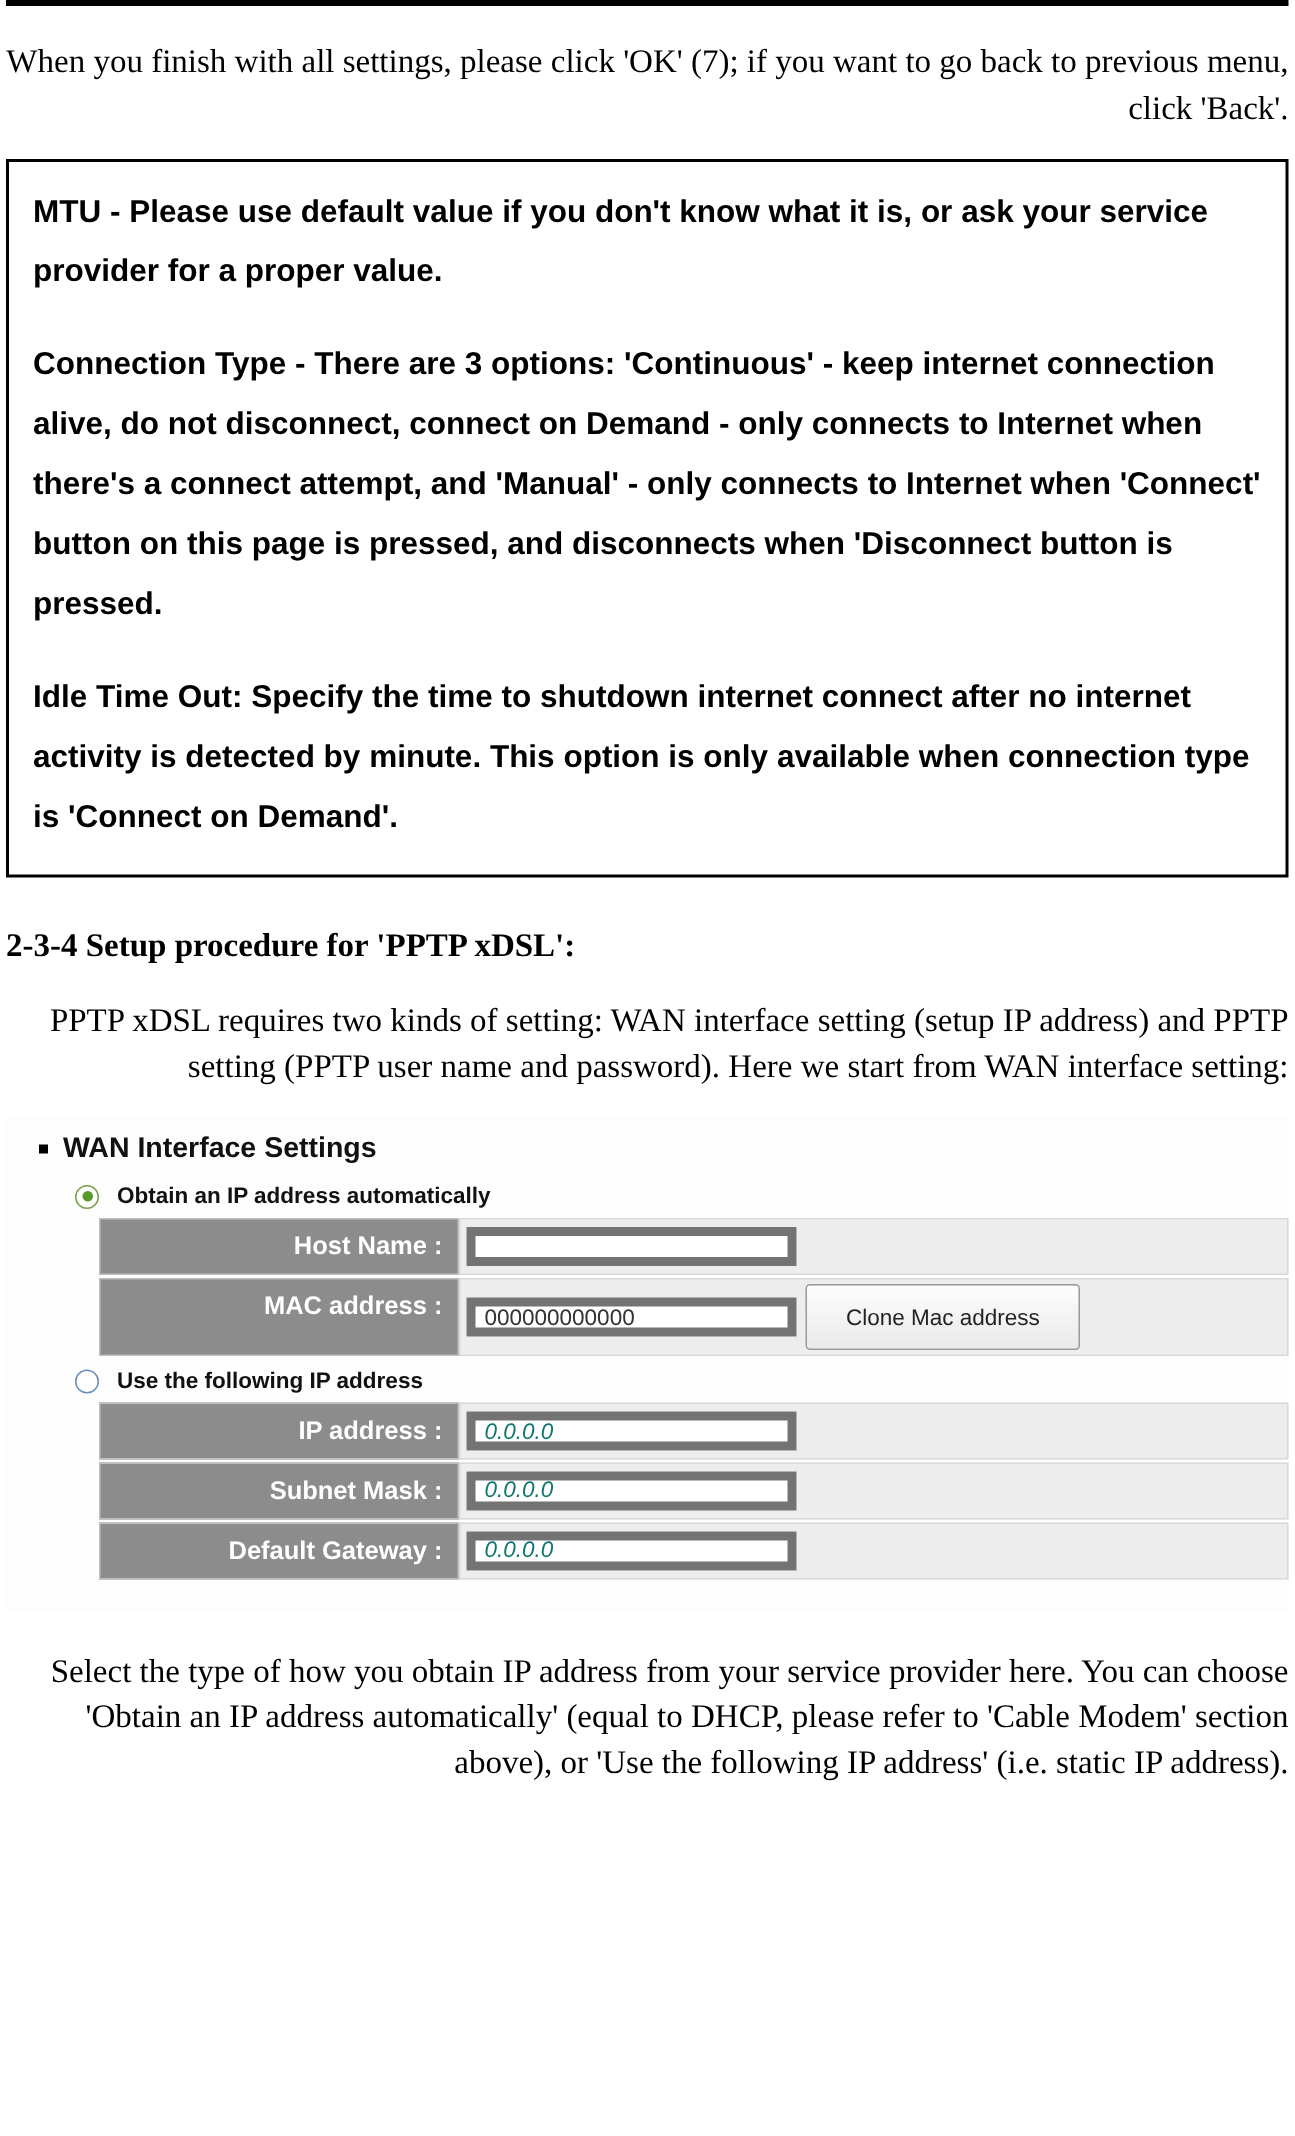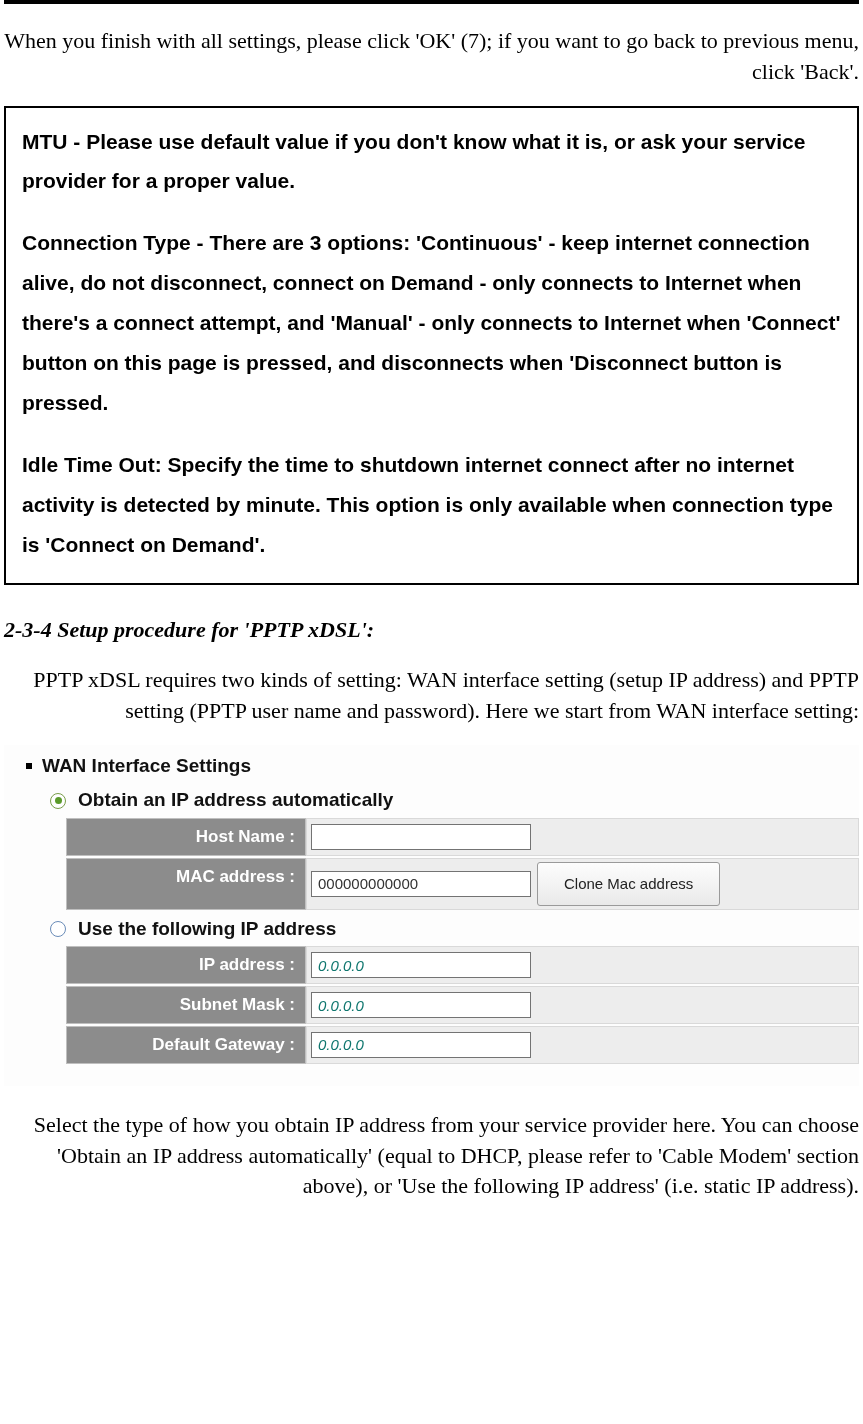--- a/index.html
+++ b/index.html
@@ -28,21 +28,20 @@
     font-weight: bold;
     font-size: 21px;
     line-height: 1.9;
     margin-bottom: 30px;
   }
   .note-para {
     margin: 0 0 22px 0;
   }
   .note-para:last-child { margin-bottom: 0; }
   .section-heading {
-    font-style: italic;
     font-weight: bold;
     font-size: 22px;
     margin: 10px 0 20px 0;
   }
   .wan-panel {
     background: #fdfdfd;
     font-family: Arial, Helvetica, sans-serif;
     font-size: 17px;
     padding: 6px 0 20px 0;
     margin-bottom: 24px;
@@ -58,21 +57,21 @@
   }
   .bullet {
     width: 6px; height: 6px; background: #000; display: inline-block;
     margin-right: 10px;
   }
   .radio-row {
     display: flex;
     align-items: center;
     padding: 4px 0 4px 46px;
     font-weight: bold;
-    font-size: 19px;
+    font-size: 15px;
     color: #111;
   }
   .radio-outer {
     width: 16px; height: 16px; border-radius: 50%;
     border: 1px solid #7a9e4a;
     background: #fff;
     display: inline-flex;
     align-items: center; justify-content: center;
     margin-right: 12px;
   }
@@ -101,21 +100,21 @@
     background: #ededed;
     border: 1px solid #d9d9d9;
     padding: 3px 8px 3px 4px;
     display: flex;
     align-items: center;
     gap: 6px;
   }
   .text-input {
     width: 220px;
     height: 26px;
-    border: 1px solid #737373;
+    border: 6px solid #737373;
     background: #fff;
     font-family: Arial, sans-serif;
     font-size: 15px;
     padding: 2px 6px;
     color: #333;
   }
   .text-input.disabled {
     color: #0f766e;
     font-style: italic;
   }

